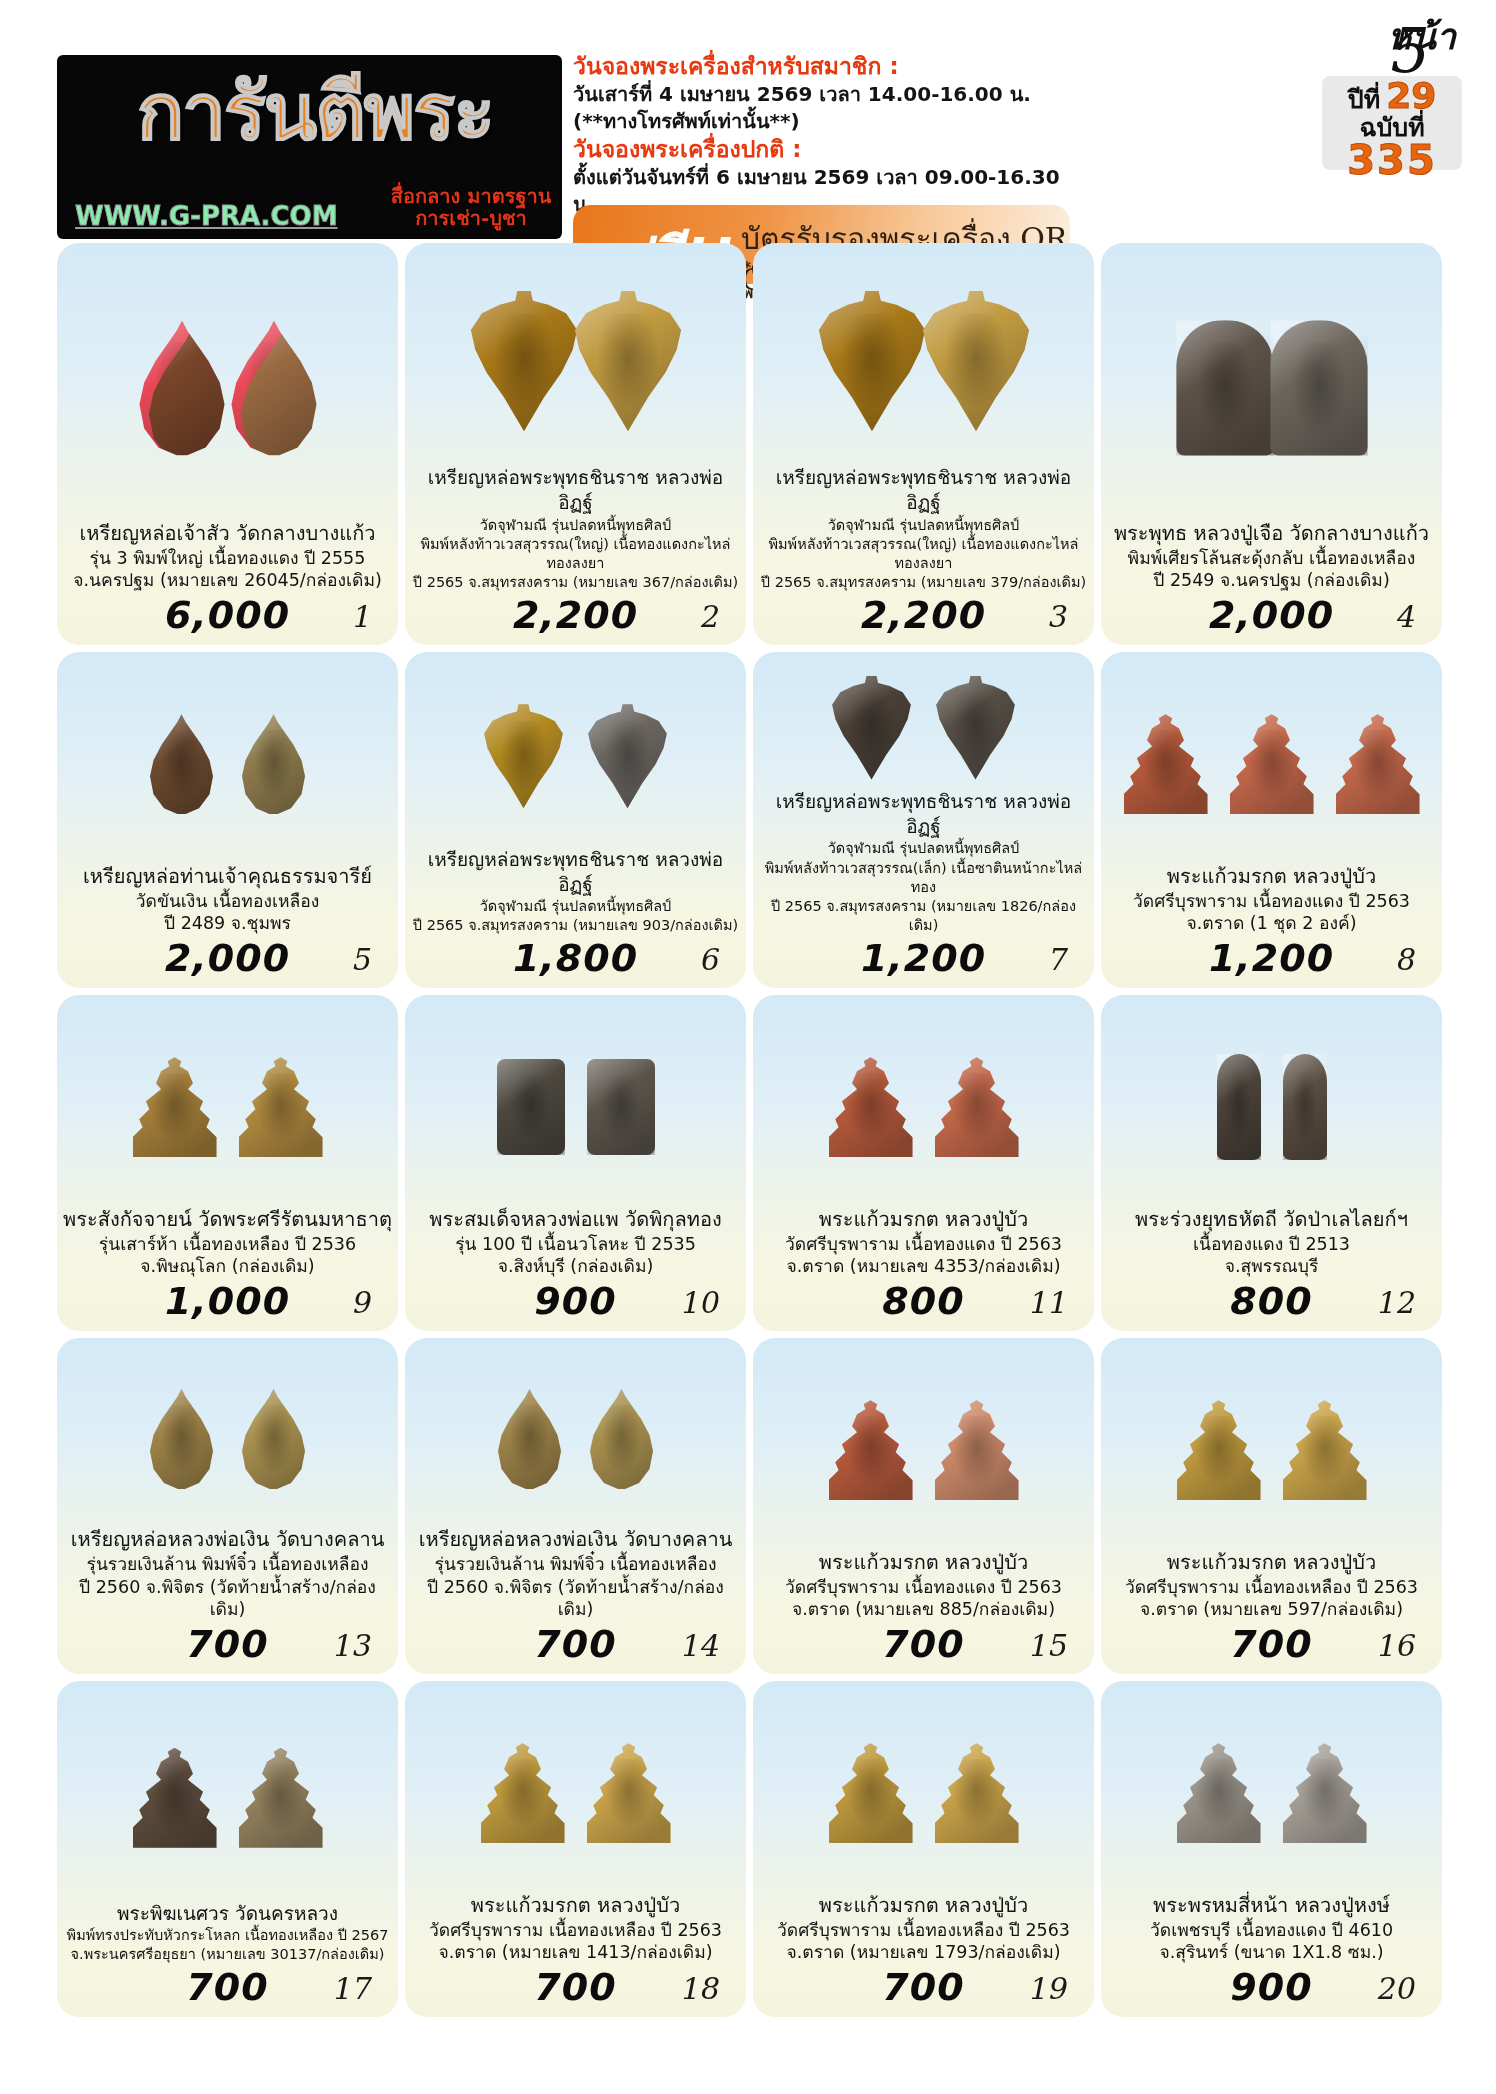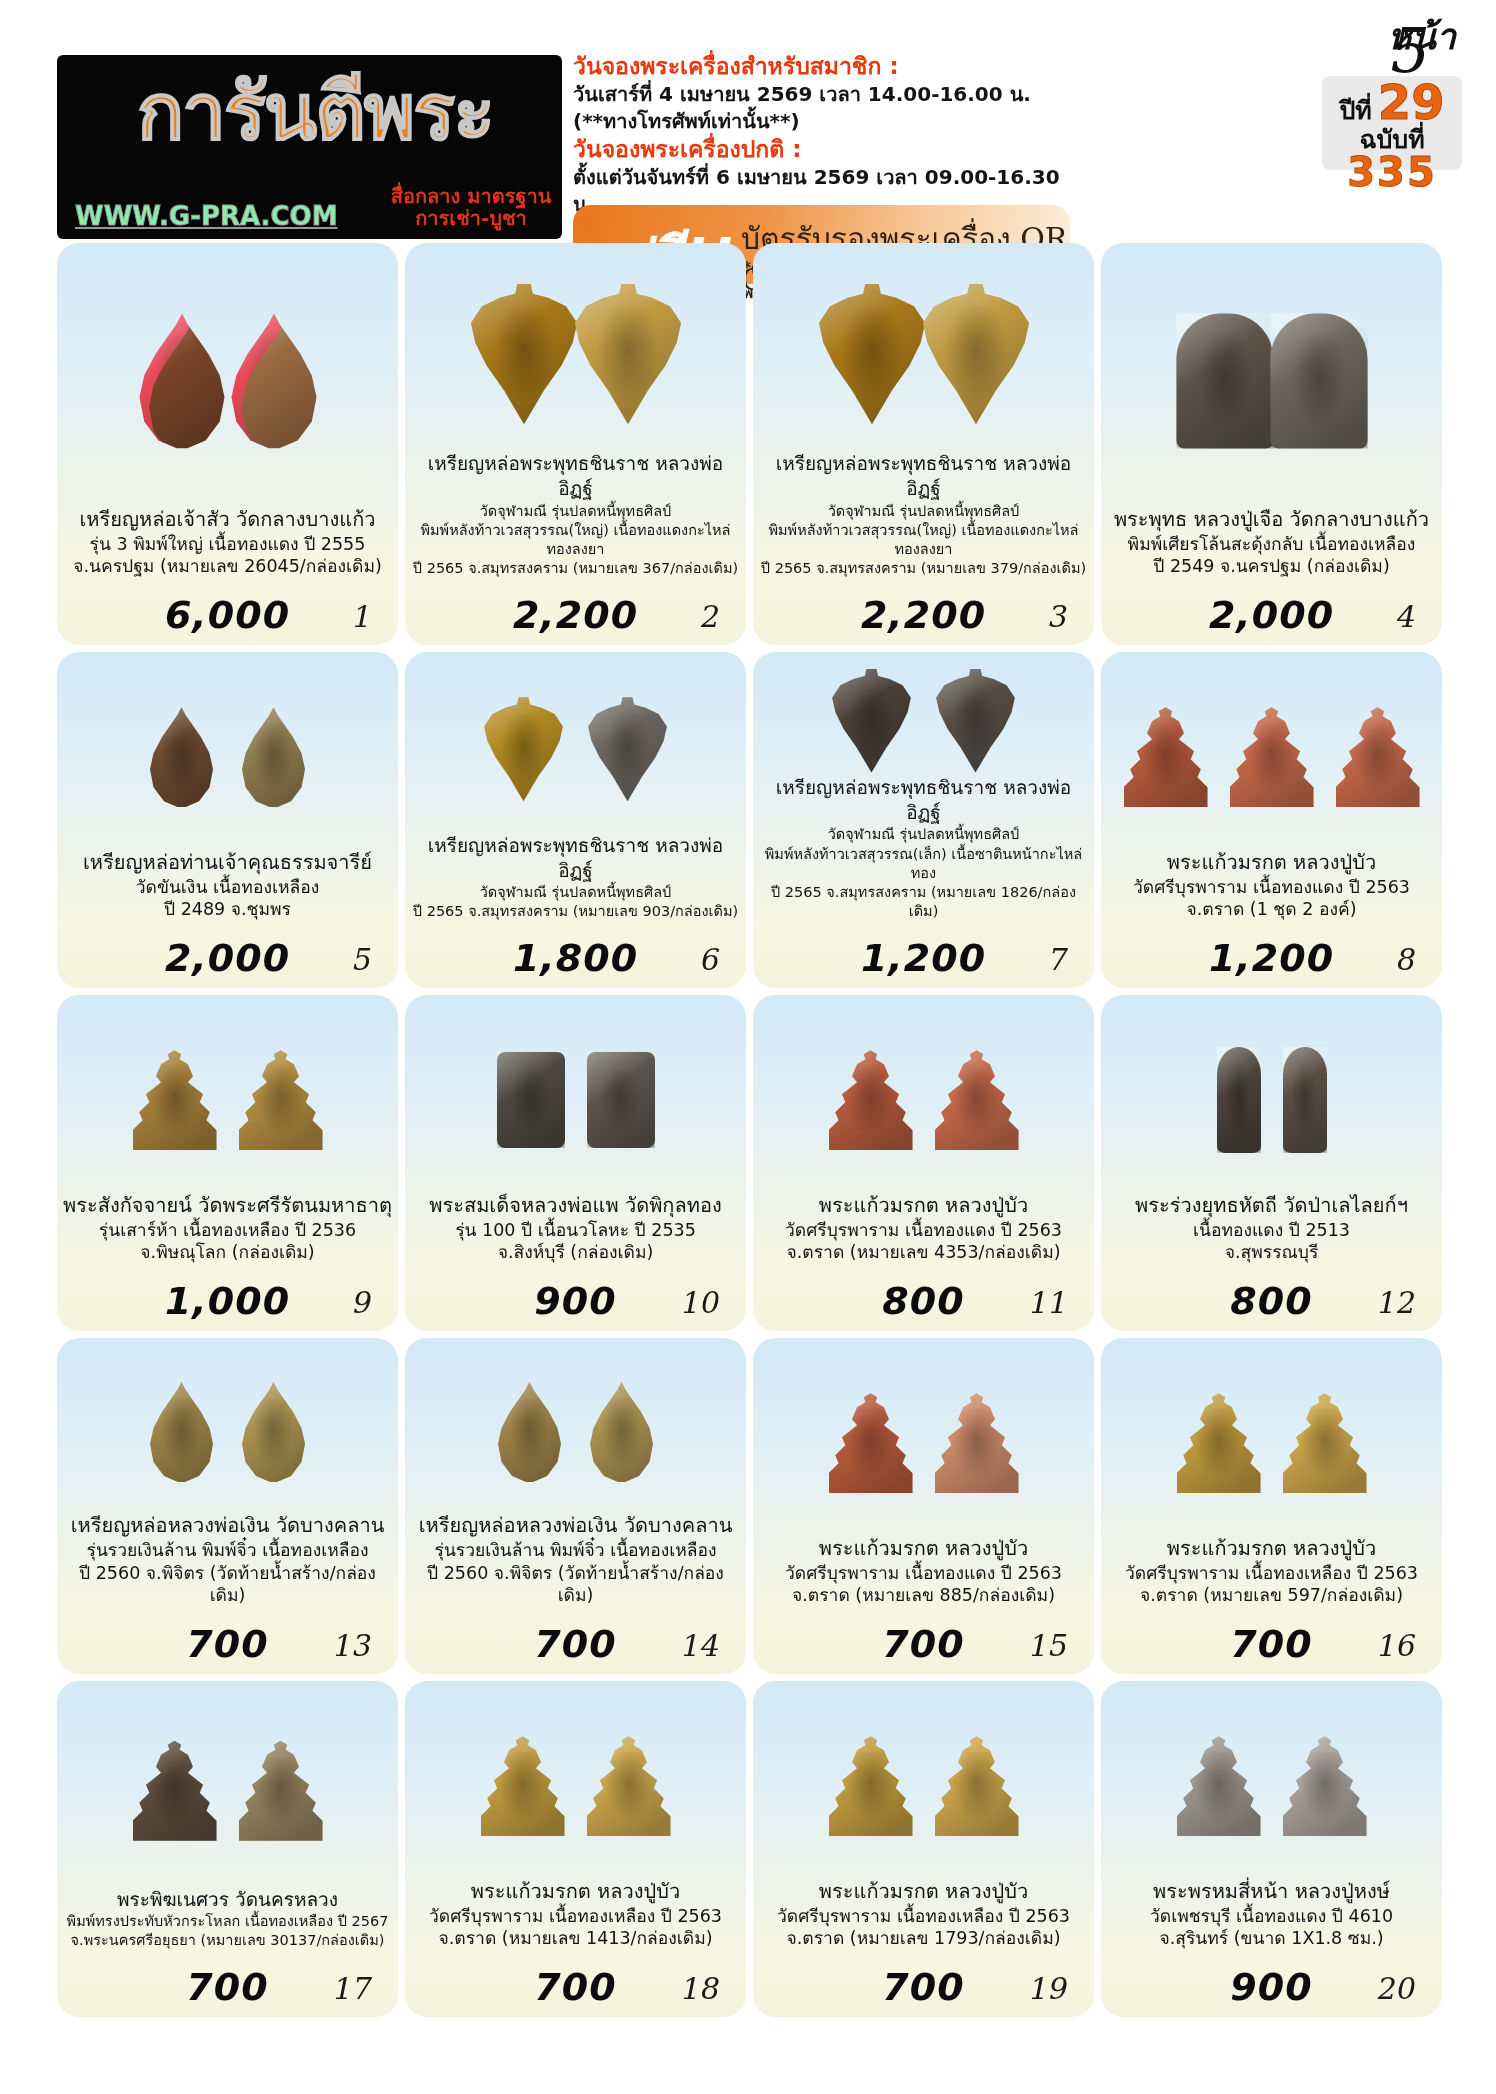--- a/index.html
+++ b/index.html
@@ -53,21 +53,21 @@
     position:absolute;right:40px;top:8px;text-align:right;white-space:nowrap;
   }
   .page-no .lbl{font-size:36px;font-weight:bold;font-style:italic;color:#111;}
   .page-no .num{font-size:62px;font-style:italic;font-family:"DejaVu Serif",serif;color:#111;}
   .issue-box{
     position:absolute;left:1322px;top:76px;width:140px;height:94px;
     background:#e9e9e9;border-radius:8px;text-align:center;padding-top:2px;box-sizing:border-box;
   }
   .issue-row{display:flex;align-items:baseline;justify-content:center;gap:6px;line-height:1.02;}
   .issue-lbl{font-size:25px;font-weight:bold;color:#101010;}
-  .issue-num-year{font-size:48px;font-weight:bold;color:#e8650f;-webkit-text-stroke:1px #b84a08;}
+  .issue-num-year{font-size:36px;font-weight:bold;color:#e8650f;-webkit-text-stroke:1px #b84a08;}
   .issue-num-issue{font-size:40px;font-weight:bold;color:#e8650f;-webkit-text-stroke:1px #b84a08;letter-spacing:2px;}
   
   .grid{
     position:absolute;left:57px;top:243px;
     display:grid;grid-template-columns:repeat(4,341px);
     grid-template-rows:402px repeat(4,336px);gap:7px;
   }
   .card{
     border-radius:22px;position:relative;overflow:hidden;
     background:linear-gradient(180deg,#d3e9f6 0%,#e0eff7 32%,#edf3ea 58%,#f6f6e2 80%,#f4f4de 100%);
@@ -76,21 +76,21 @@
   .photo{
     flex:1 1 auto;display:flex;align-items:center;justify-content:center;gap:22px;
     padding-top:14px;
   }
   .card.tall .amulet{transform:scale(1.35);}
   .desc{flex:0 0 auto;text-align:center;color:#131313;padding:0 6px;}
   .desc-line{font-size:17.5px;line-height:1.3;}
   .desc-line.name{font-size:20px;line-height:1.35;}
   .card.compact .desc-line{font-size:14.5px;line-height:1.32;}
   .card.compact .desc-line.name{font-size:19px;}
-  .price-row{flex:0 0 auto;position:relative;height:52px;margin-top:15px;}
+  .price-row{flex:0 0 auto;position:relative;height:52px;margin-top:1px;}
   .price{
     position:absolute;left:0;right:0;text-align:center;top:0;
     font-size:38px;font-weight:bold;font-style:italic;color:#0c0c0c;letter-spacing:1px;
   }
   .num{
     position:absolute;right:26px;top:6px;font-size:30px;font-style:italic;
     font-family:"DejaVu Serif",serif;color:#1a1a1a;
   }
   
   .amulet{position:relative;flex:0 0 auto;}

